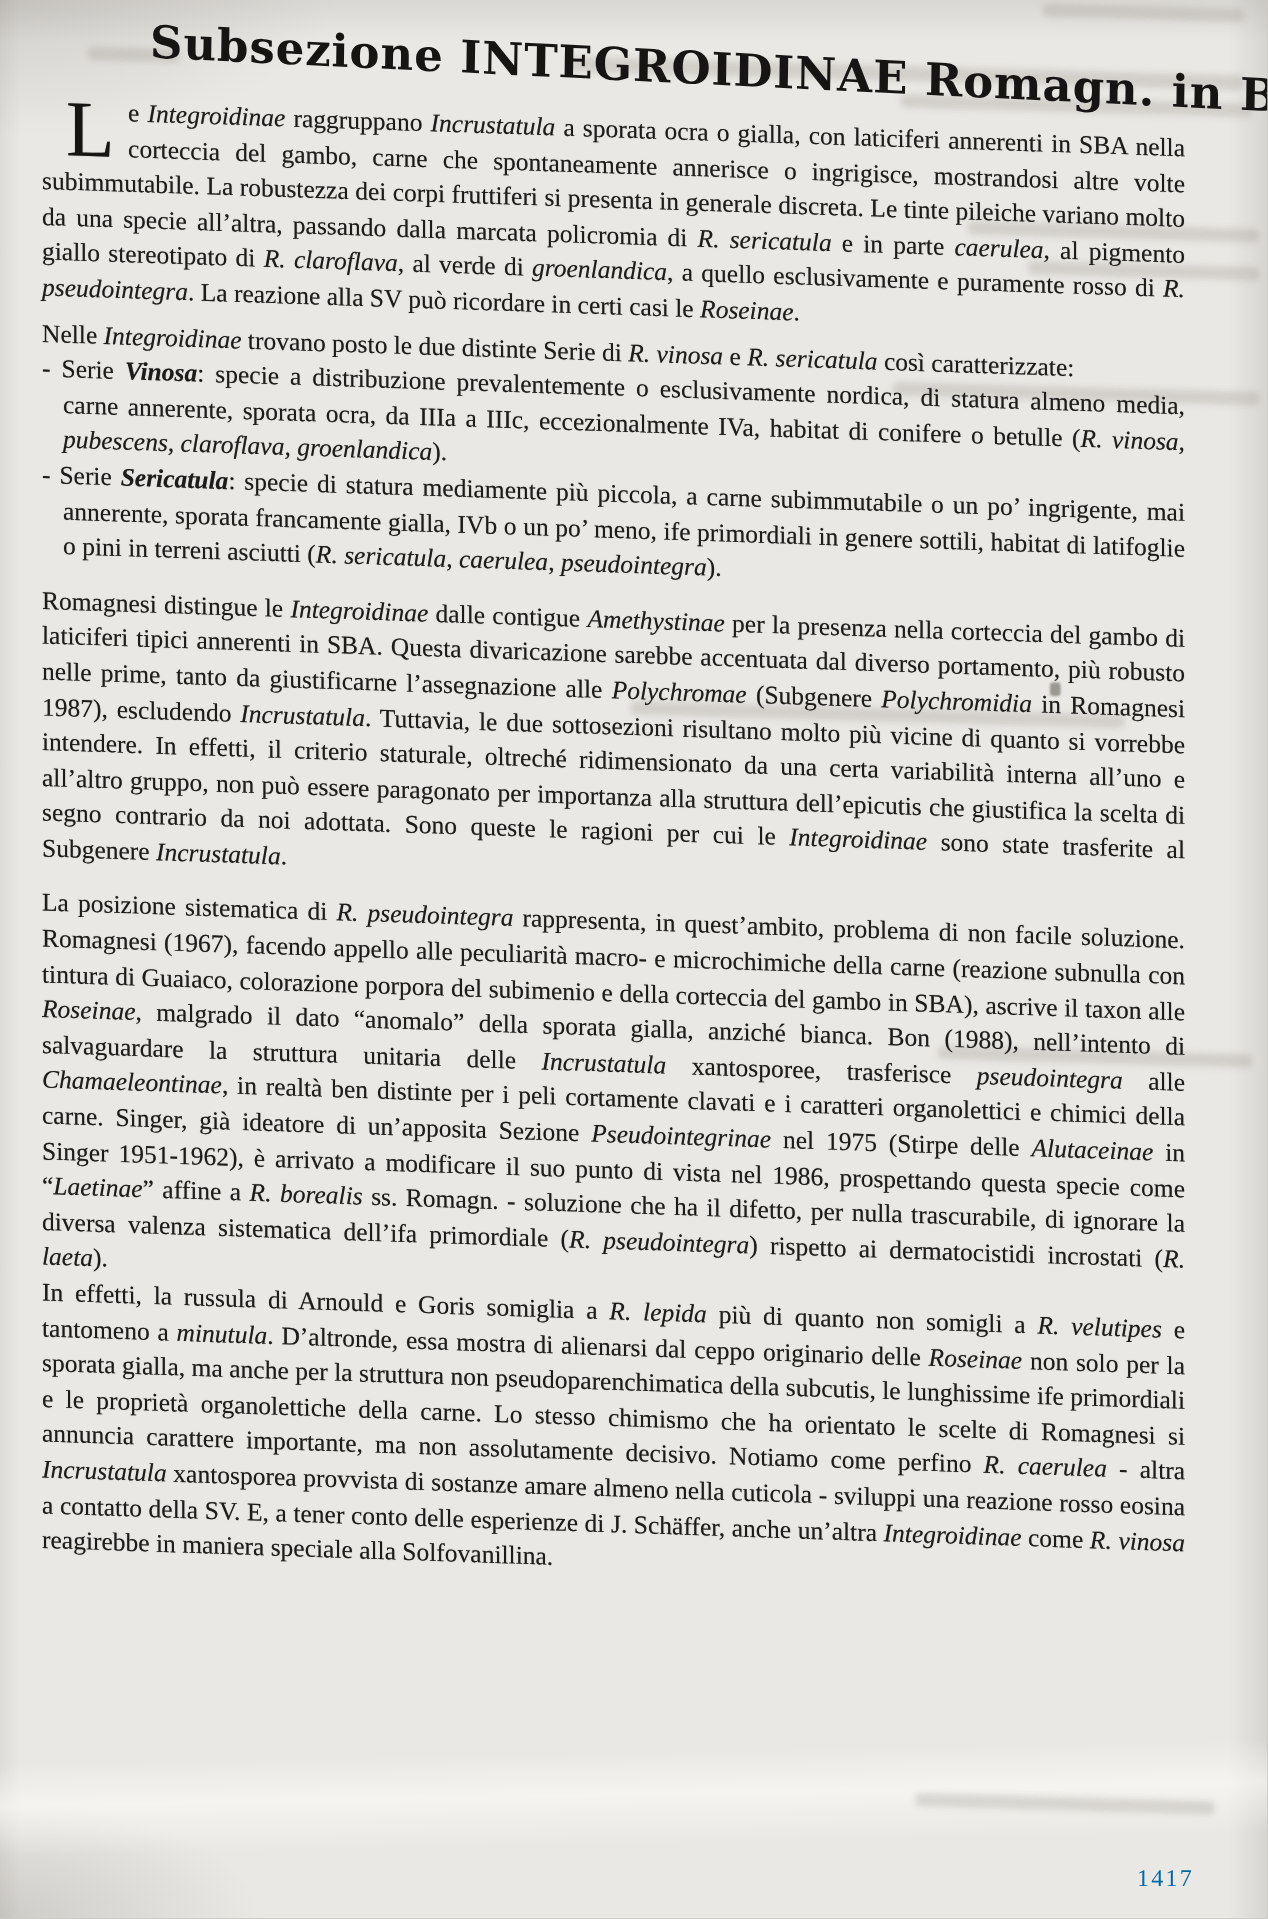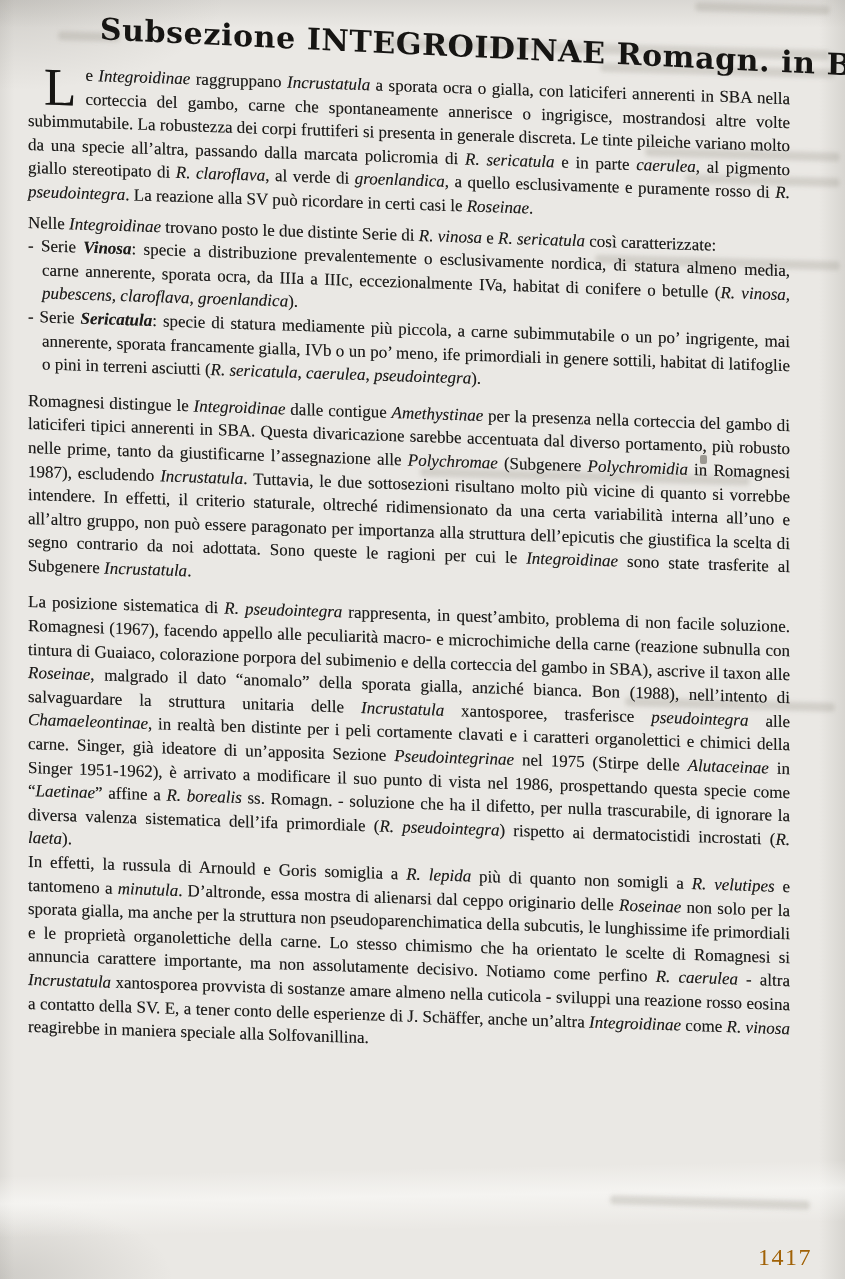--- a/index.html
+++ b/index.html
@@ -78,23 +78,23 @@
     padding:2px 9px 0 16px;
     font-weight:normal;
     color:#161513;
   }
   .s-n  { font-style:normal; }
   .s-i  { font-style:italic; }
   .s-bi { font-style:italic; font-weight:bold; }
   .page-number {
     position:absolute;
     left:758px; top:1244px;
-    font-size:24px;
+    font-size:16px;
     letter-spacing:1.5px;
-    color:#a16207;
+    color:#0369a1;
   }
 </style>
 </head>
 <body>
 
 <div class="page">
 
   <div class="vignette"></div>
   <div class="bright-band"></div>
 

